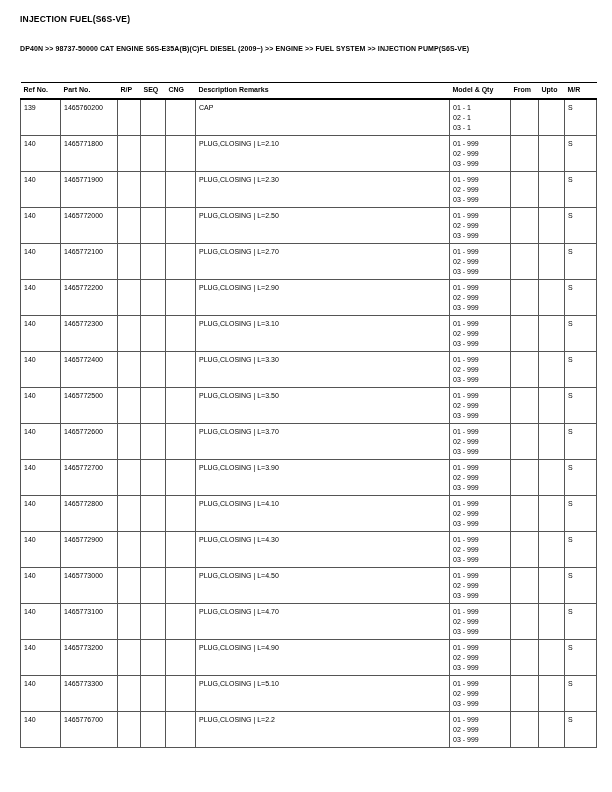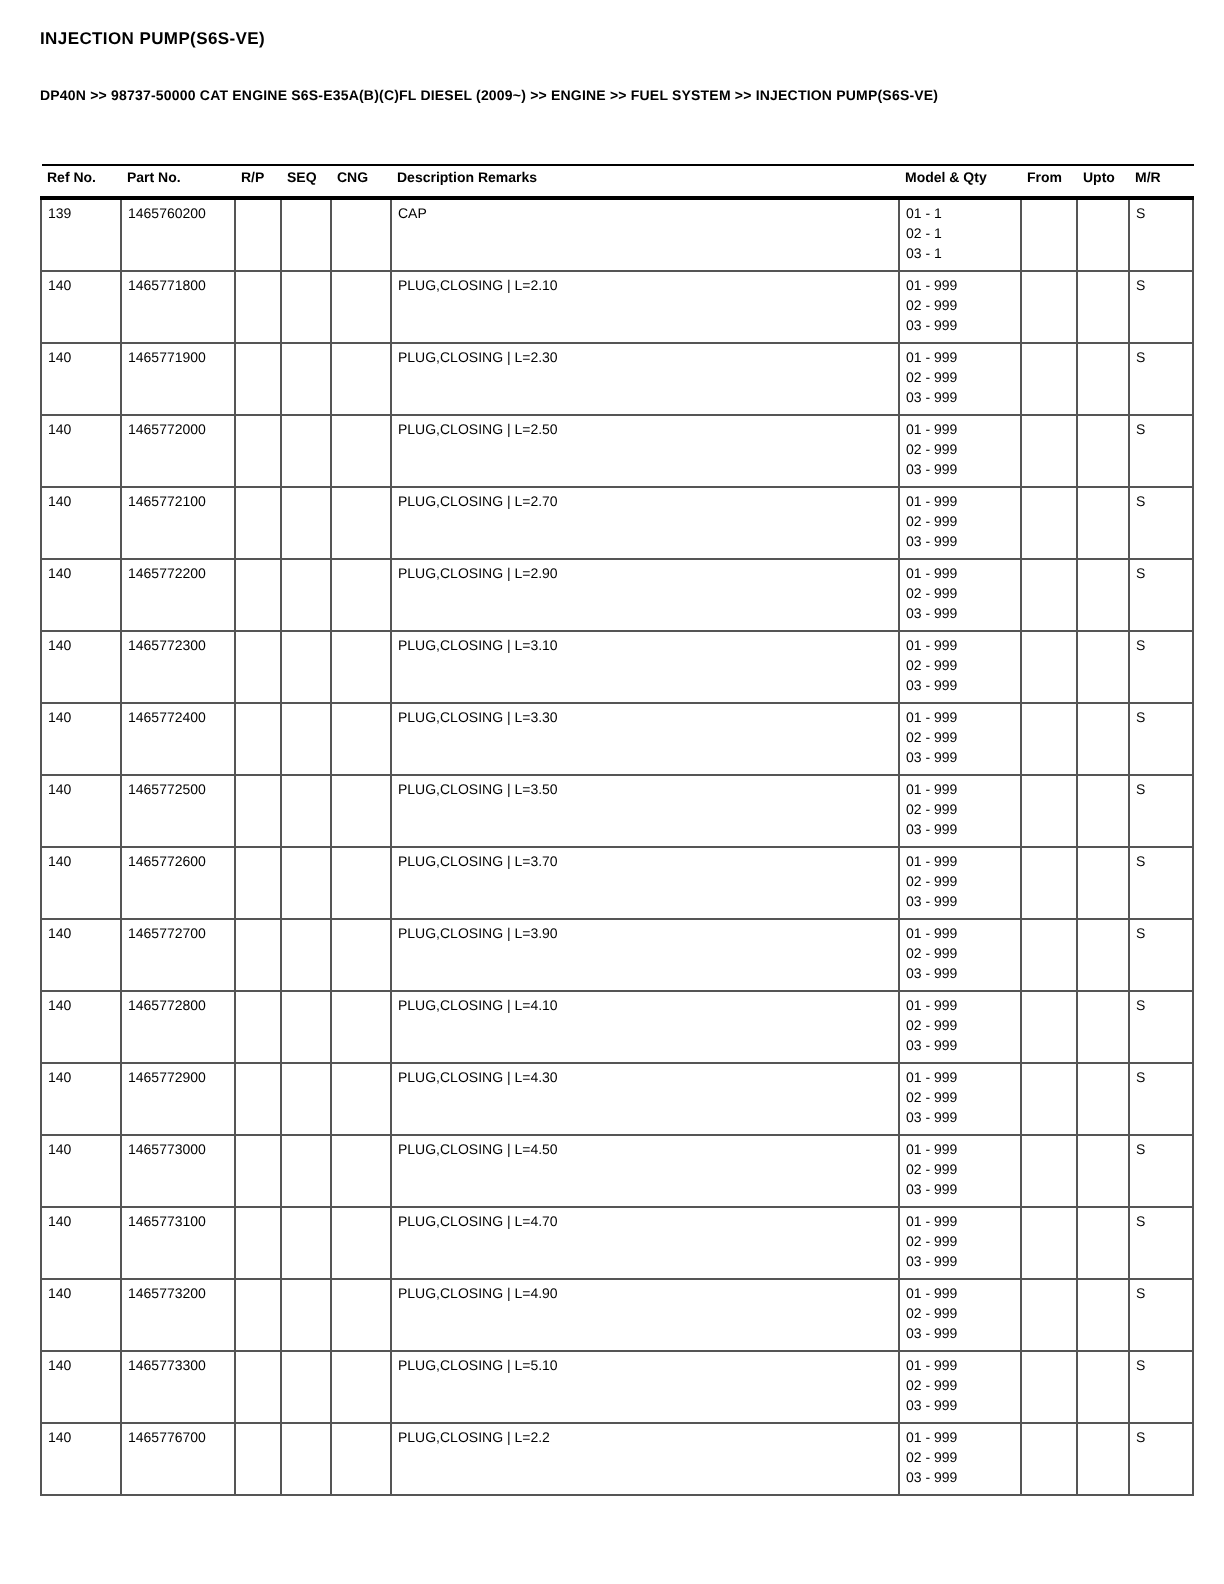--- a/index.html
+++ b/index.html
@@ -63,21 +63,21 @@
   .col-desc  { width: 254px; }
   .col-model { width: 61px; }
   .col-from  { width: 28px; }
   .col-upto  { width: 26px; }
   .col-mr    { width: 32px; }
 </style>
 </head>
 <body>
 
 <div class="page">
-  <div class="doc-title">INJECTION PUMP(S6S-VE)</div>
+  <div class="doc-title">INJECTION FUEL(S6S-VE)</div>
   <div class="breadcrumb">DP40N &gt;&gt; 98737-50000 CAT ENGINE S6S-E35A(B)(C)FL DIESEL (2009~) &gt;&gt; ENGINE &gt;&gt; FUEL SYSTEM &gt;&gt; INJECTION PUMP(S6S-VE)</div>
 
   <table class="parts">
     <colgroup>
       <col class="col-ref">
         <col class="col-part">
         <col class="col-rp">
         <col class="col-seq">
         <col class="col-cng">
       <col class="col-desc">

